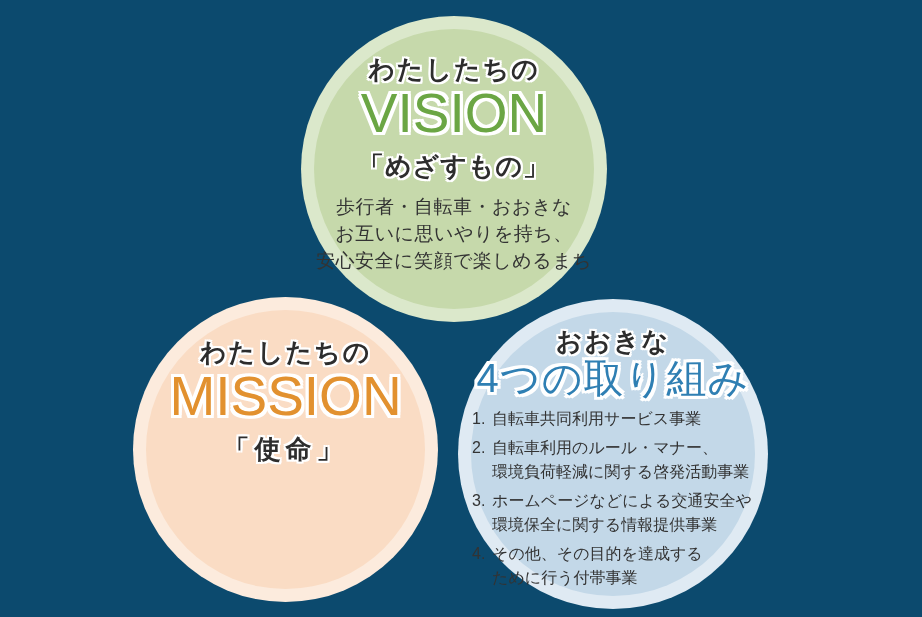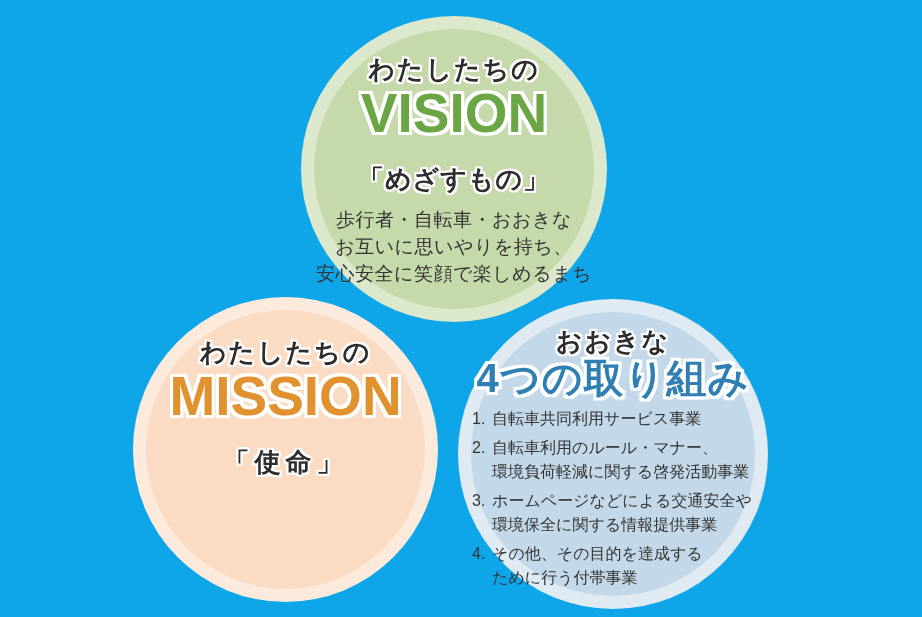--- a/index.html
+++ b/index.html
@@ -1,20 +1,20 @@
 <!DOCTYPE html>
 <html><head>
 <meta charset="utf-8">
 <style>
   html, body { margin: 0; padding: 0; background: #ffffff; }
   .canvas {
     position: relative;
     width: 922px;
     height: 617px;
-    background: #0ea5e9;
+    background: #0c4a6e;
     overflow: hidden;
     font-family: "Liberation Sans", sans-serif;
   }
   .circle { position: absolute; border-radius: 50%; }
   .circle .inner-disc { position: absolute; inset: 13px; border-radius: 50%; }
   .content {
     position: absolute; inset: 0; z-index: 2;
     display: flex; flex-direction: column; align-items: center;
     text-align: center;
   }
@@ -46,29 +46,29 @@
       -3px  0   0 #fff,                3px  0   0 #fff,
       -3px  3px 0 #fff, 0  3px 0 #fff, 3px  3px 0 #fff,
       -2px -2px 0 #fff, 2px -2px 0 #fff, -2px 2px 0 #fff, 2px 2px 0 #fff;
   }
 
   .eyebrow {
     font-size: 26px; font-weight: bold; color: #2d2d2d;
     letter-spacing: 2px; line-height: 1.2;
   }
   .big-title {
-    font-weight: bold; line-height: 1.05; letter-spacing: 0;
+    font-weight: normal; line-height: 1.05; letter-spacing: 0;
   }
   .big-title.latin { font-size: 55px; }
   .title-green  { color: #6ba644; }
   .title-orange { color: #e2912f; }
   .title-blue   { color: #2f7fb3; font-size: 40px; letter-spacing: 1px; }
   .subtitle {
     font-size: 26px; font-weight: bold; color: #2d2d2d;
-    margin-top: 21px; line-height: 1.2; letter-spacing: 1px;
+    margin-top: 8px; line-height: 1.2; letter-spacing: 1px;
   }
   .subtitle.wide { letter-spacing: 5px; }
   .body-text {
     margin-top: 12px;
     font-size: 19px; color: #333333; line-height: 1.42;
     white-space: pre-line; letter-spacing: 0.5px;
   }
   .list {
     margin-top: 8px;
     width: 282px;

